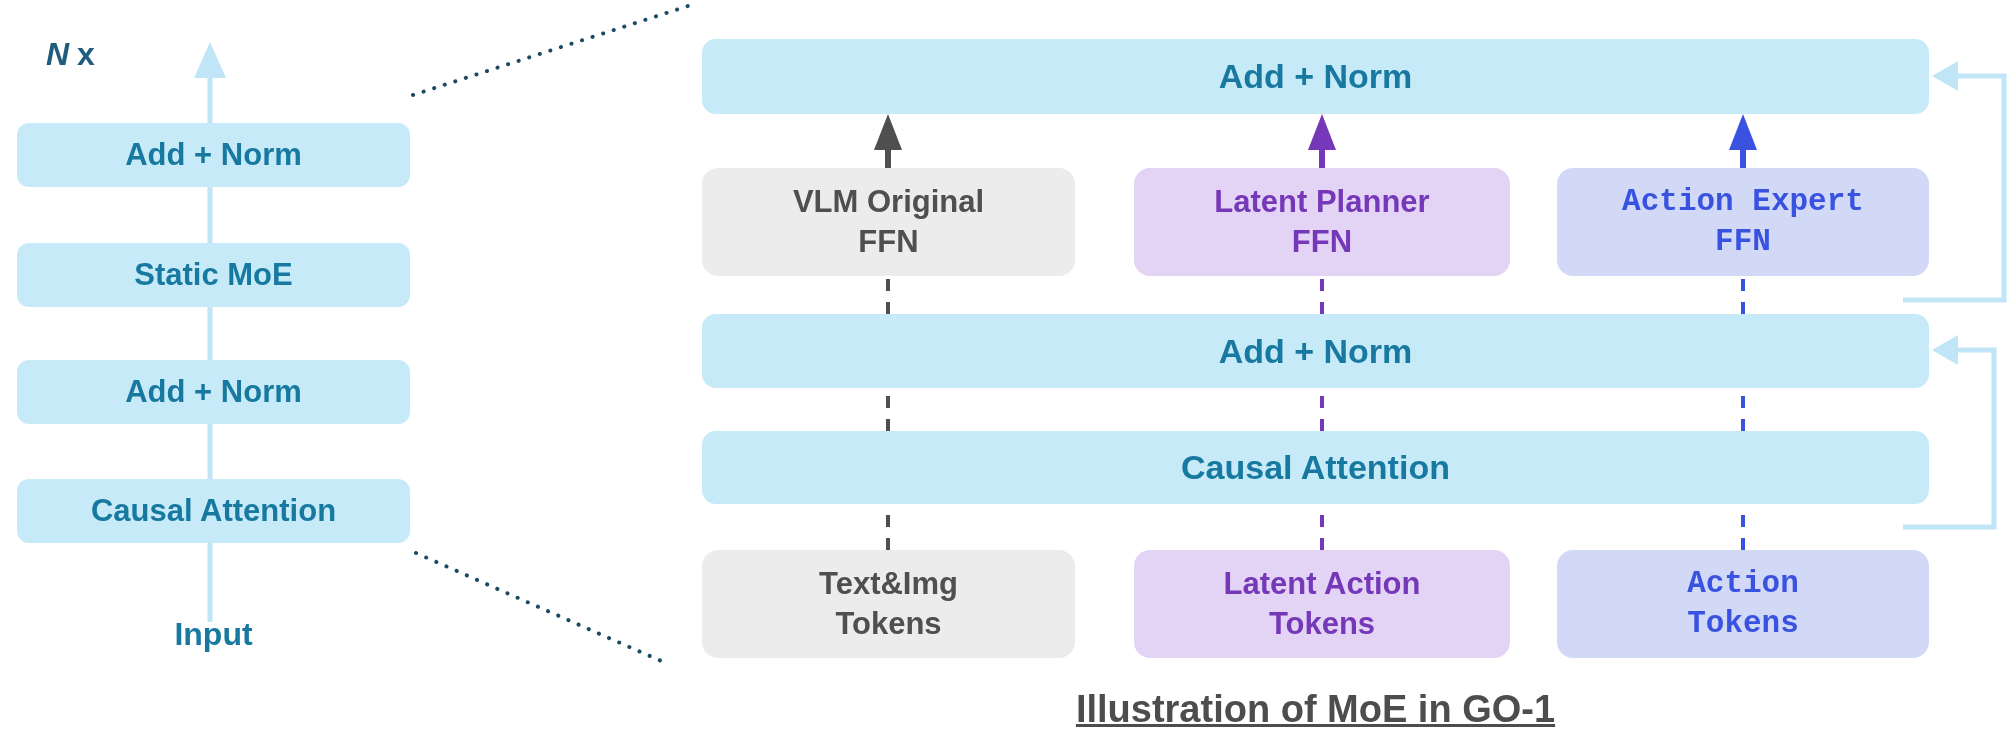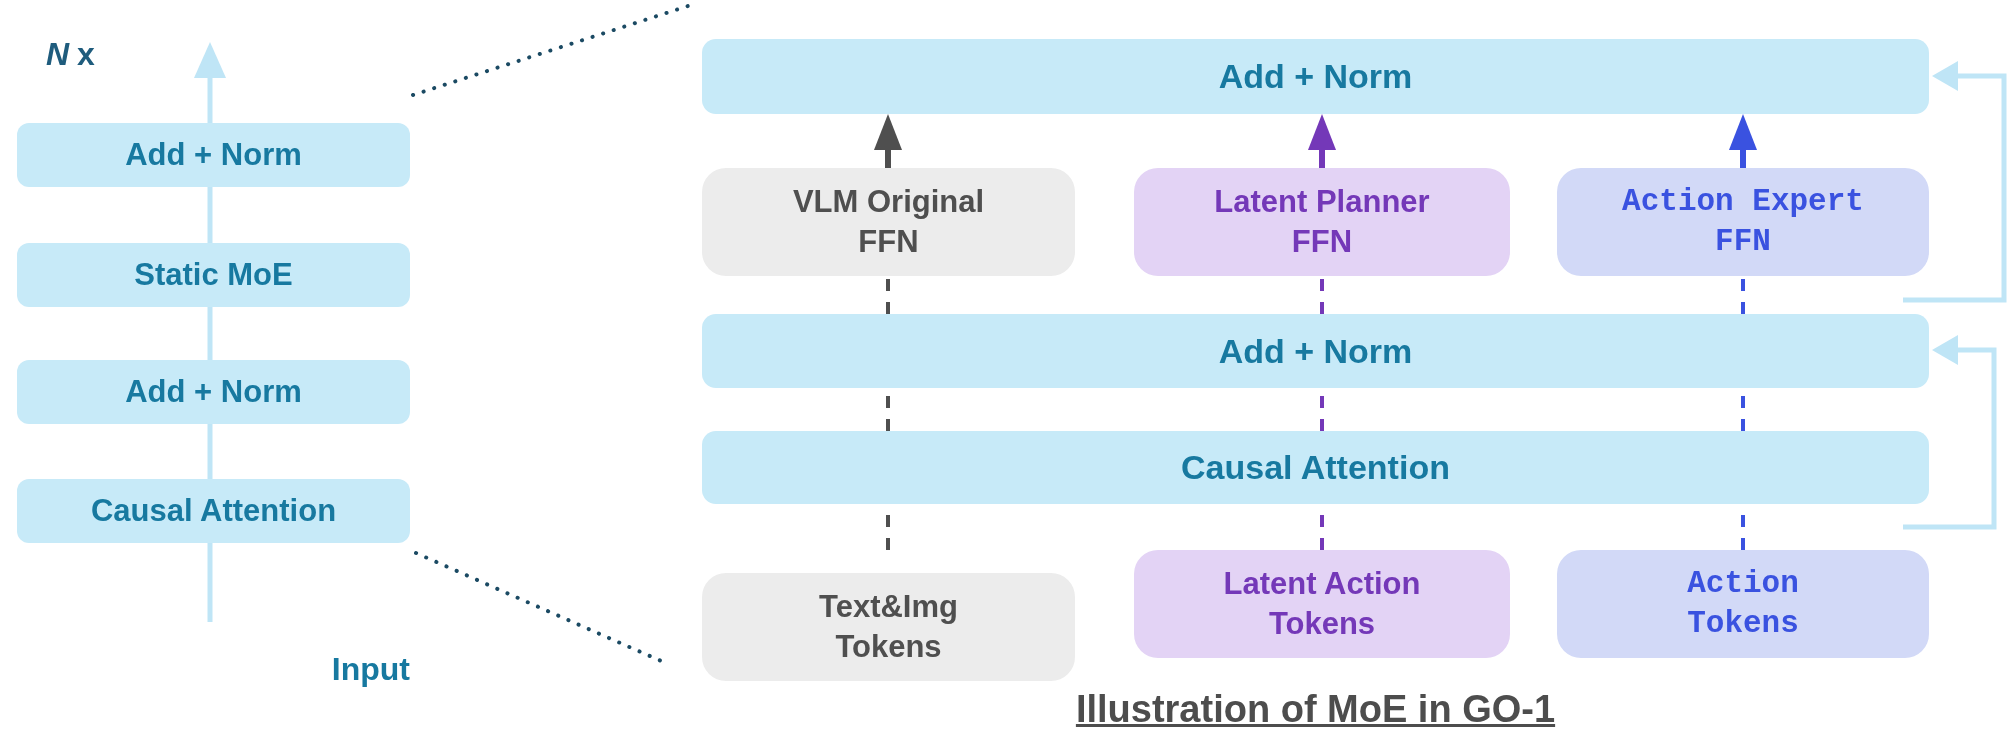--- a/index.html
+++ b/index.html
@@ -33,42 +33,41 @@
   }
   .nx {
     left:46px; top:36px;
     color:var(--n-label);
     font-weight:bold; font-size:32px;
     z-index:2;
   }
   .nx .n { font-style:italic; margin-right:8px; }
   .input-label {
     left:17px; top:616px; width:393px;
-    text-align:right;
+    text-align:center;
     color:var(--bar-text);
     font-weight:bold; font-size:32px;
     z-index:2;
-    margin-top:35px;
   }
 
   
   .bar {
     left:702px; width:1227px;
     background:var(--bar-bg);
     color:var(--bar-text);
     border-radius:14px;
     display:flex; align-items:center; justify-content:center;
     font-weight:bold; font-size:34px;
     z-index:2;
   }
 
   
   .box2 {
     height:108px;
-    border-radius:24px;
+    border-radius:16px;
     display:flex; flex-direction:column;
     align-items:center; justify-content:center;
     font-weight:bold; font-size:31px; line-height:1.28;
     z-index:2;
   }
   .gray   { background:var(--gray-bg);   color:var(--gray-text); }
   .purple { background:var(--purple-bg); color:var(--purple-text);text-align:center; }
   .blue   { background:var(--blue-bg);   color:var(--blue-text);font-family:Liberation Mono, monospace; }
 
   .caption {
@@ -155,21 +154,21 @@
   </div>
   <div class="abs box2 blue" style="left:1557px; top:168px; width:372px;">
     <div>Action Expert</div>
     <div>FFN</div>
   </div>
 
   <div class="abs bar" style="top:314px; height:74px;">Add + Norm</div>
 
   <div class="abs bar" style="top:431px; height:73px;">Causal Attention</div>
 
-  <div class="abs box2 gray" style="left:702px; top:573px; width:373px;">
+  <div class="abs box2 gray" style="left:702px; top:550px; width:373px;">
     <div>Text&amp;Img</div>
     <div>Tokens</div>
   </div>
   <div class="abs box2 purple" style="left:1134px; top:550px; width:376px;">
     <div>Latent Action</div>
     <div>Tokens</div>
   </div>
   <div class="abs box2 blue" style="left:1557px; top:550px; width:372px;">
     <div>Action</div>
     <div>Tokens</div>

